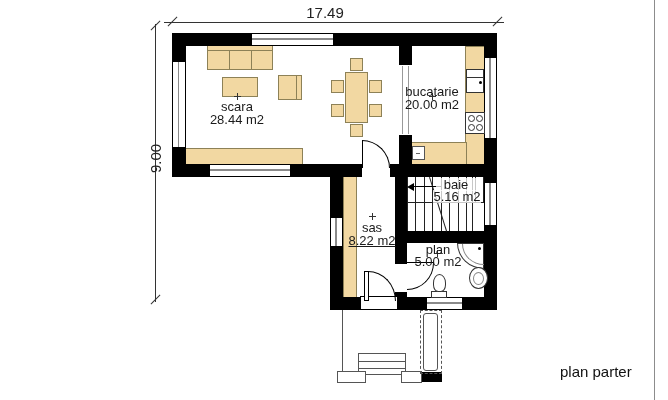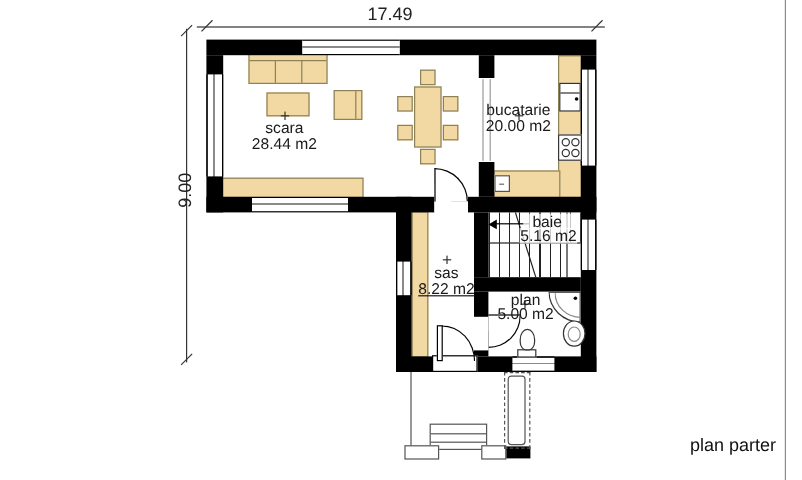--- a/index.html
+++ b/index.html
@@ -16,21 +16,21 @@
   .arc-br{position:absolute;border-bottom:1px solid #000;border-right:1px solid #000;border-bottom-right-radius:100% 100%;box-sizing:border-box;}
   .fix{position:absolute;background:#fff;border:1px solid #333;box-sizing:border-box;}
   .treads{position:absolute;background:repeating-linear-gradient(90deg,#222 0 1px,transparent 1px 8.5px);}
   .cross{position:absolute;width:7px;height:7px;}
   .cross::before{content:"";position:absolute;left:3px;top:0;width:1px;height:7px;background:#333;}
   .cross::after{content:"";position:absolute;left:0;top:3px;width:7px;height:1px;background:#333;}
   .slash{position:absolute;width:13px;height:1px;background:#333;transform:rotate(-45deg);}
   .room-name,.room-area{position:absolute;font-size:13px;color:#1a1a1a;text-align:center;line-height:13px;}
   .dim-label{position:absolute;font-size:15px;color:#222;text-align:center;}
   .watermark{position:absolute;left:528px;top:14px;width:124px;font-size:13px;letter-spacing:.4px;color:var(--watermark,#a8a8a8);text-align:right;}
-  .caption{position:absolute;left:575px;top:363px;width:76px;font-size:15px;color:#111;}
+  .caption{position:absolute;left:560px;top:363px;width:76px;font-size:15px;color:#111;}
   .circle{position:absolute;border:1px solid #333;border-radius:50%;background:#fff;box-sizing:border-box;}
   .dashed{position:absolute;border:1px dashed #555;box-sizing:border-box;}
   .thin{position:absolute;background:#555;}
   .outline{position:absolute;border:1px solid #555;background:#fff;box-sizing:border-box;}
 </style>
 </head>
 <body>
 
 <div class="plan">
 

